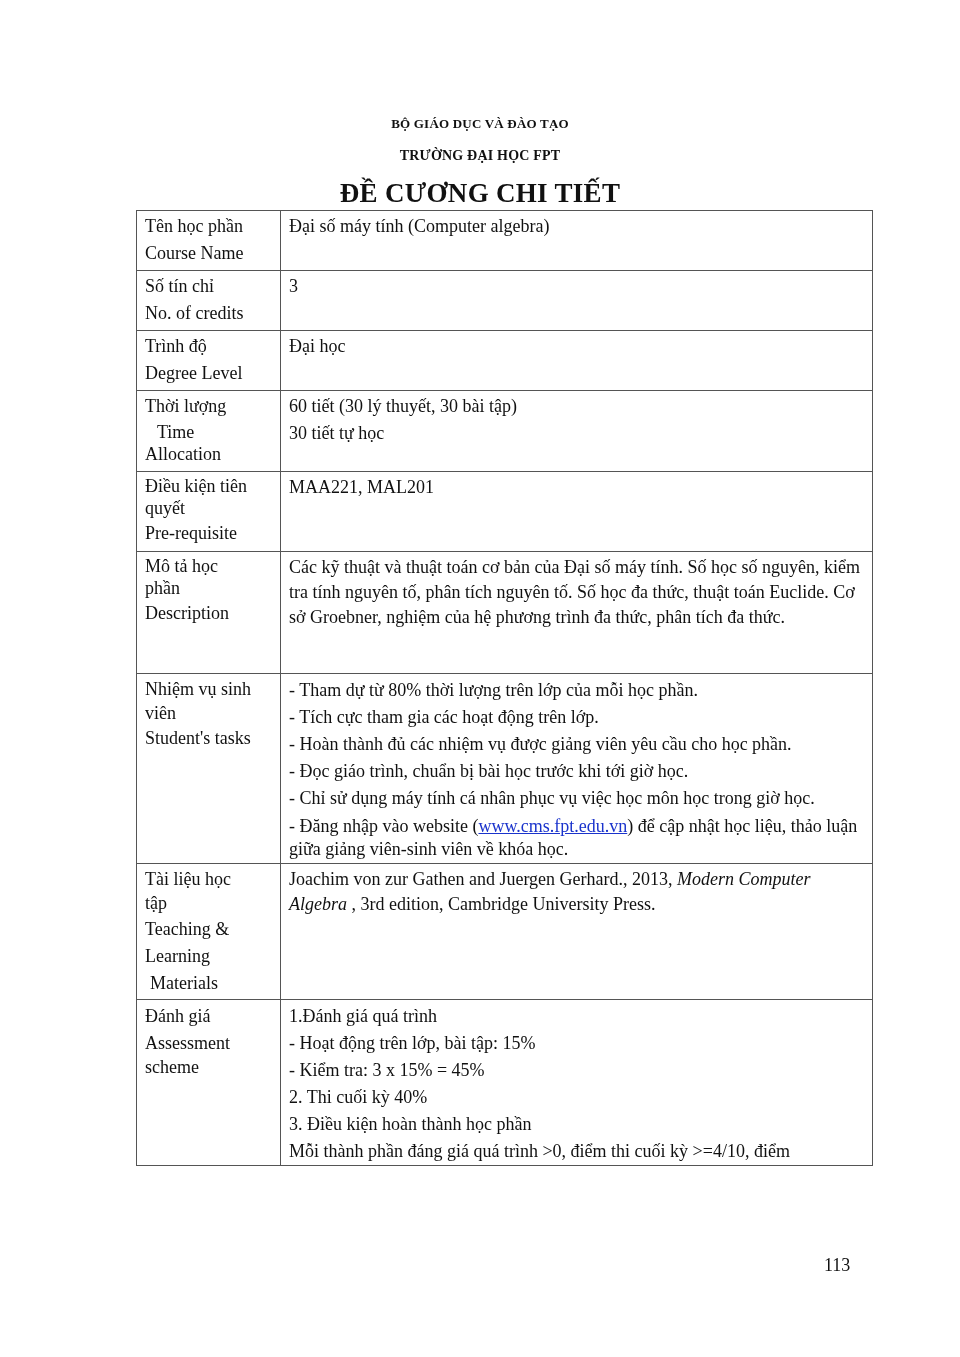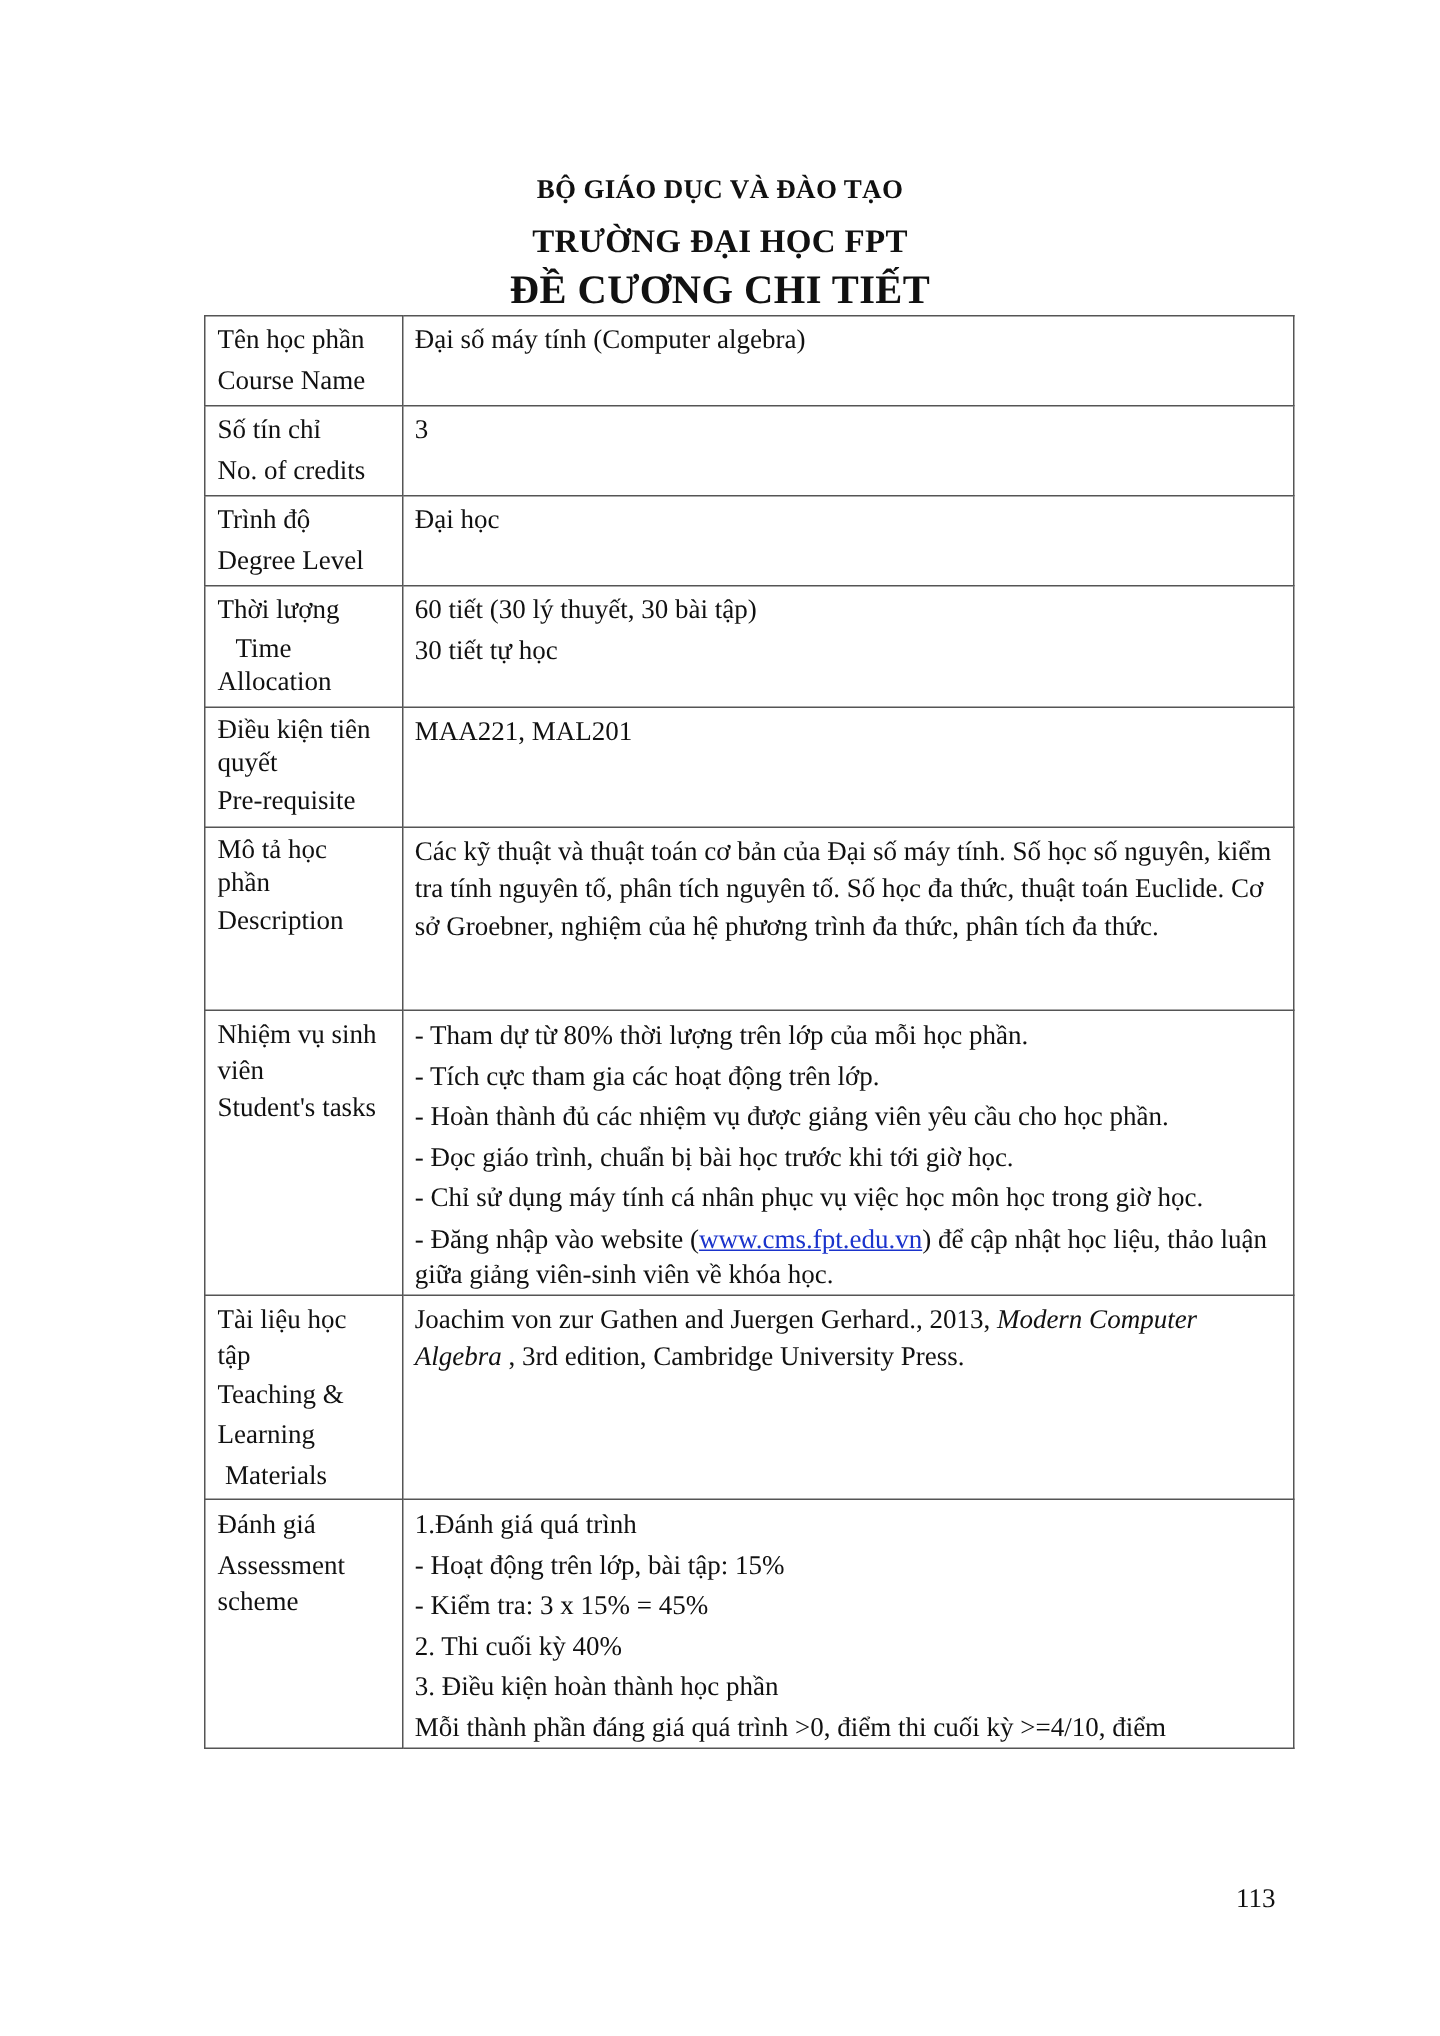--- a/index.html
+++ b/index.html
@@ -15,41 +15,41 @@
       color: #111111;
       overflow: hidden;
     }
     .header {
       position: absolute;
       left: 0;
       width: 960px;
       text-align: center;
       font-weight: bold;
     }
-    .h1 { top: 116px; font-size: 18px; letter-spacing: 0.2px; }
-    .h2 { top: 148px; font-size: 22px; letter-spacing: 0.2px; font-family: Liberation Serif, serif; }
+    .h1 { top: 116px; font-size: 13px; letter-spacing: 0.2px; }
+    .h2 { top: 148px; font-size: 14px; letter-spacing: 0.2px; font-family: Liberation Serif, serif; }
     .h3 { top: 178px; font-size: 27px; letter-spacing: 0.3px; }
 
     table.syllabus {
       position: absolute;
       left: 136px;
       top: 210px;
       width: 727px;
       border-collapse: collapse;
       table-layout: fixed;
       font-size: 18px;
       line-height: 25px;
     }
     table.syllabus td {
       border: 1px solid #555555;
       vertical-align: top;
       padding: 3px 8px 0 8px;
       box-sizing: border-box;
     }
-    td.label { width: 131px; }
+    td.label { width: 144px; }
     td.value { width: 592px; }
     .line { display: block; }
     .gap { display: block; margin-top: 2px; }
     .link { color: #1a33cc; text-decoration: underline; }
     .ital { font-style: italic; }
     .page-number {
       position: absolute;
       left: 824px;
       top: 1255px;
       font-size: 18px;

